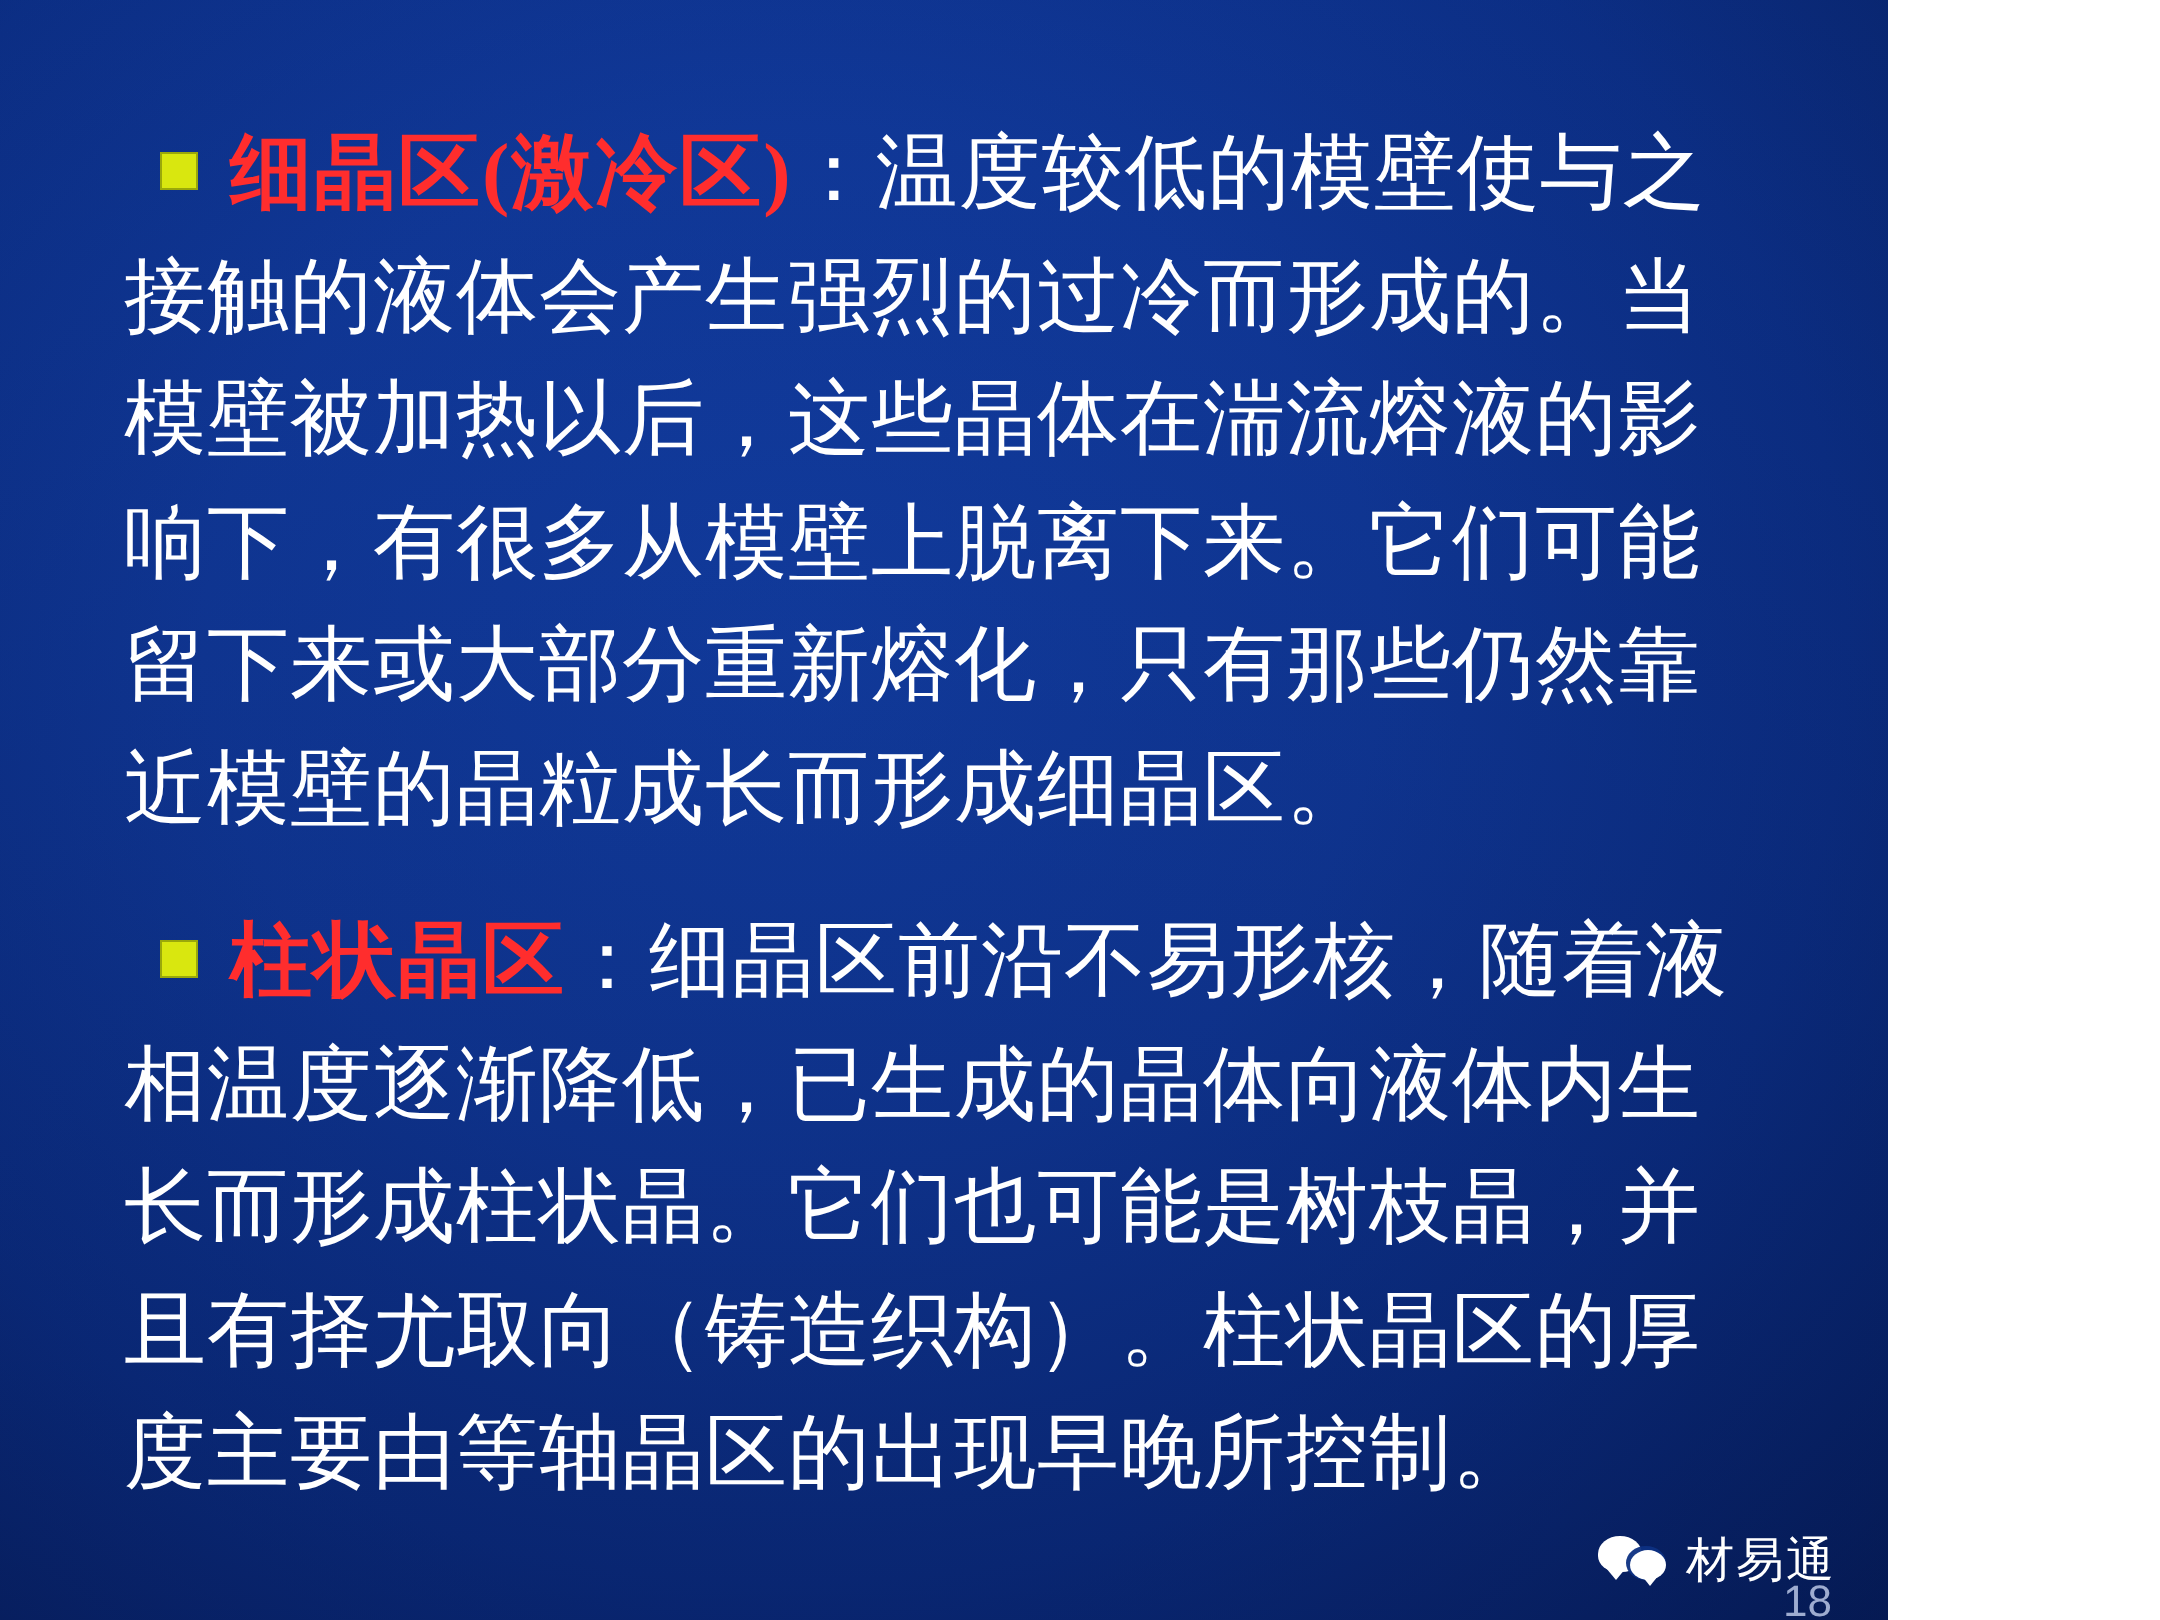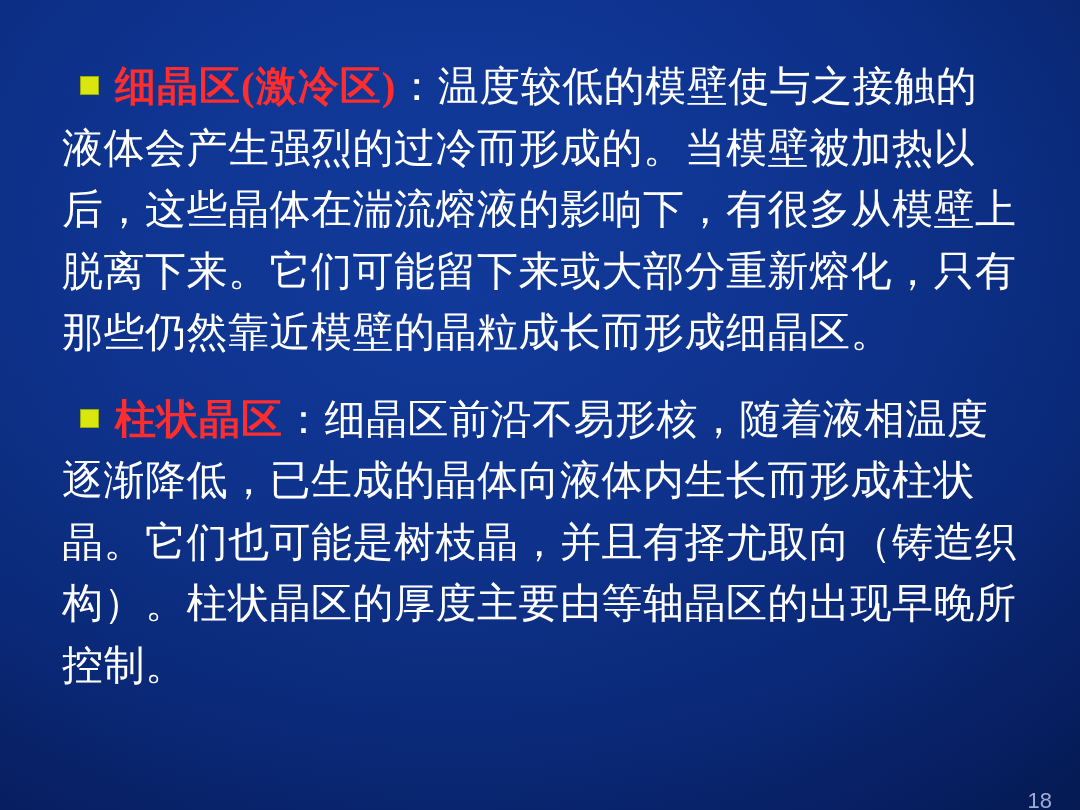--- a/index.html
+++ b/index.html
@@ -7,21 +7,21 @@
     padding: 0;
   }
   body {
     width: 1080px;
     height: 810px;
     overflow: hidden;
     font-family: "Liberation Serif", "DejaVu Serif", serif;
   }
   .slide {
     position: relative;
-    width: 1080px;
+    width: 944px;
     height: 810px;
     box-sizing: border-box;
     background: radial-gradient(ellipse at 42% 40%, #1340a8 0%, #113a9c 38%, #0c2f86 68%, #071f5e 100%);
     overflow: hidden;
   }
   .slide::after {
     content: "";
     position: absolute;
     inset: 0;
     background: linear-gradient(to bottom, rgba(10,40,120,0.10), rgba(0,10,50,0.25));
@@ -135,16 +135,23 @@
     <p class="para para-1">
       <span class="bullet"></span><span class="lead">细晶区(激冷区)</span><span class="lead-sep">：</span><span class="body">温度较低的模壁使与之接触的液体会产生强烈的过冷而形成的。当模壁被加热以后，这些晶体在湍流熔液的影响下，有很多从模壁上脱离下来。它们可能留下来或大部分重新熔化，只有那些仍然靠近模壁的晶粒成长而形成细晶区。</span>
     </p>
 
     <p class="para para-2">
       <span class="bullet"></span><span class="lead">柱状晶区</span><span class="lead-sep">：</span><span class="body">细晶区前沿不易形核，随着液相温度逐渐降低，已生成的晶体向液体内生长而形成柱状晶。它们也可能是树枝晶，并且有择尤取向（铸造织构）。柱状晶区的厚度主要由等轴晶区的出现早晚所控制。</span>
     </p>
 
   </div>
 
+  <div class="footer">
+    <span class="wechat-icon">
+      <span class="b1"></span>
+      <span class="b2"></span>
+    </span>
+    <span class="brand">材易通</span>
+  </div>
 
   <div class="page-number">18</div>
 
 </div>
 
 </body></html>

